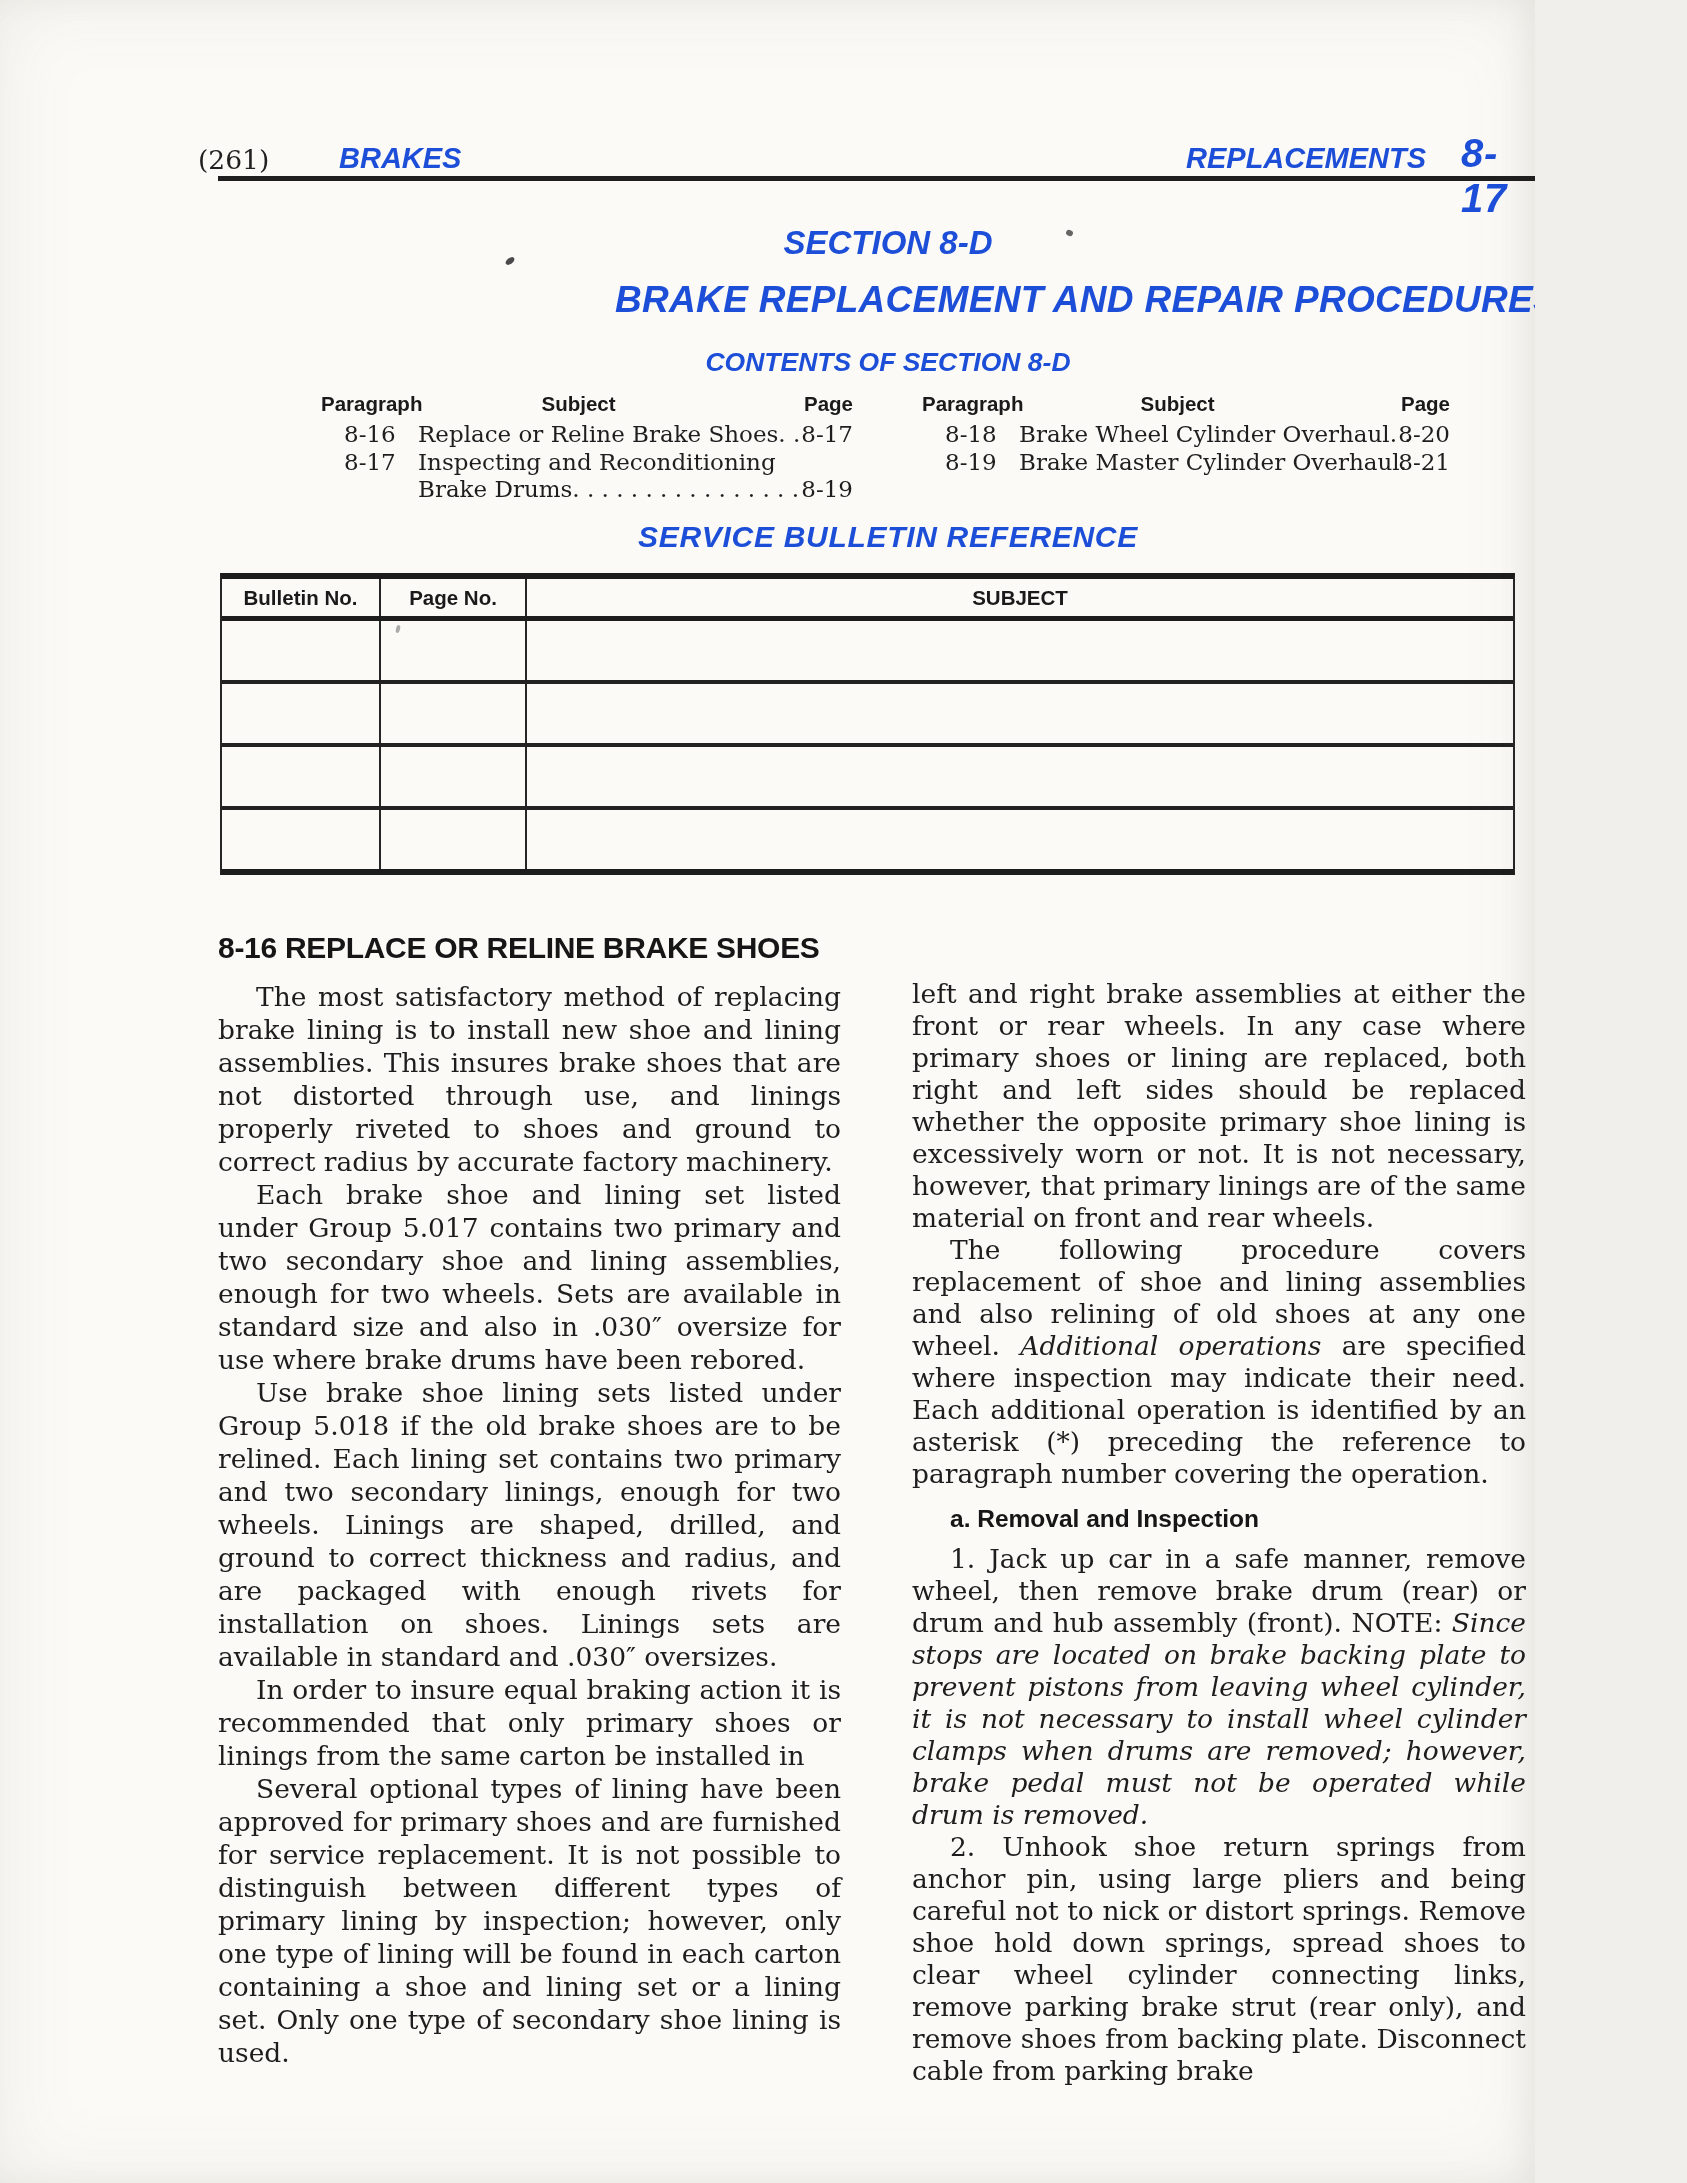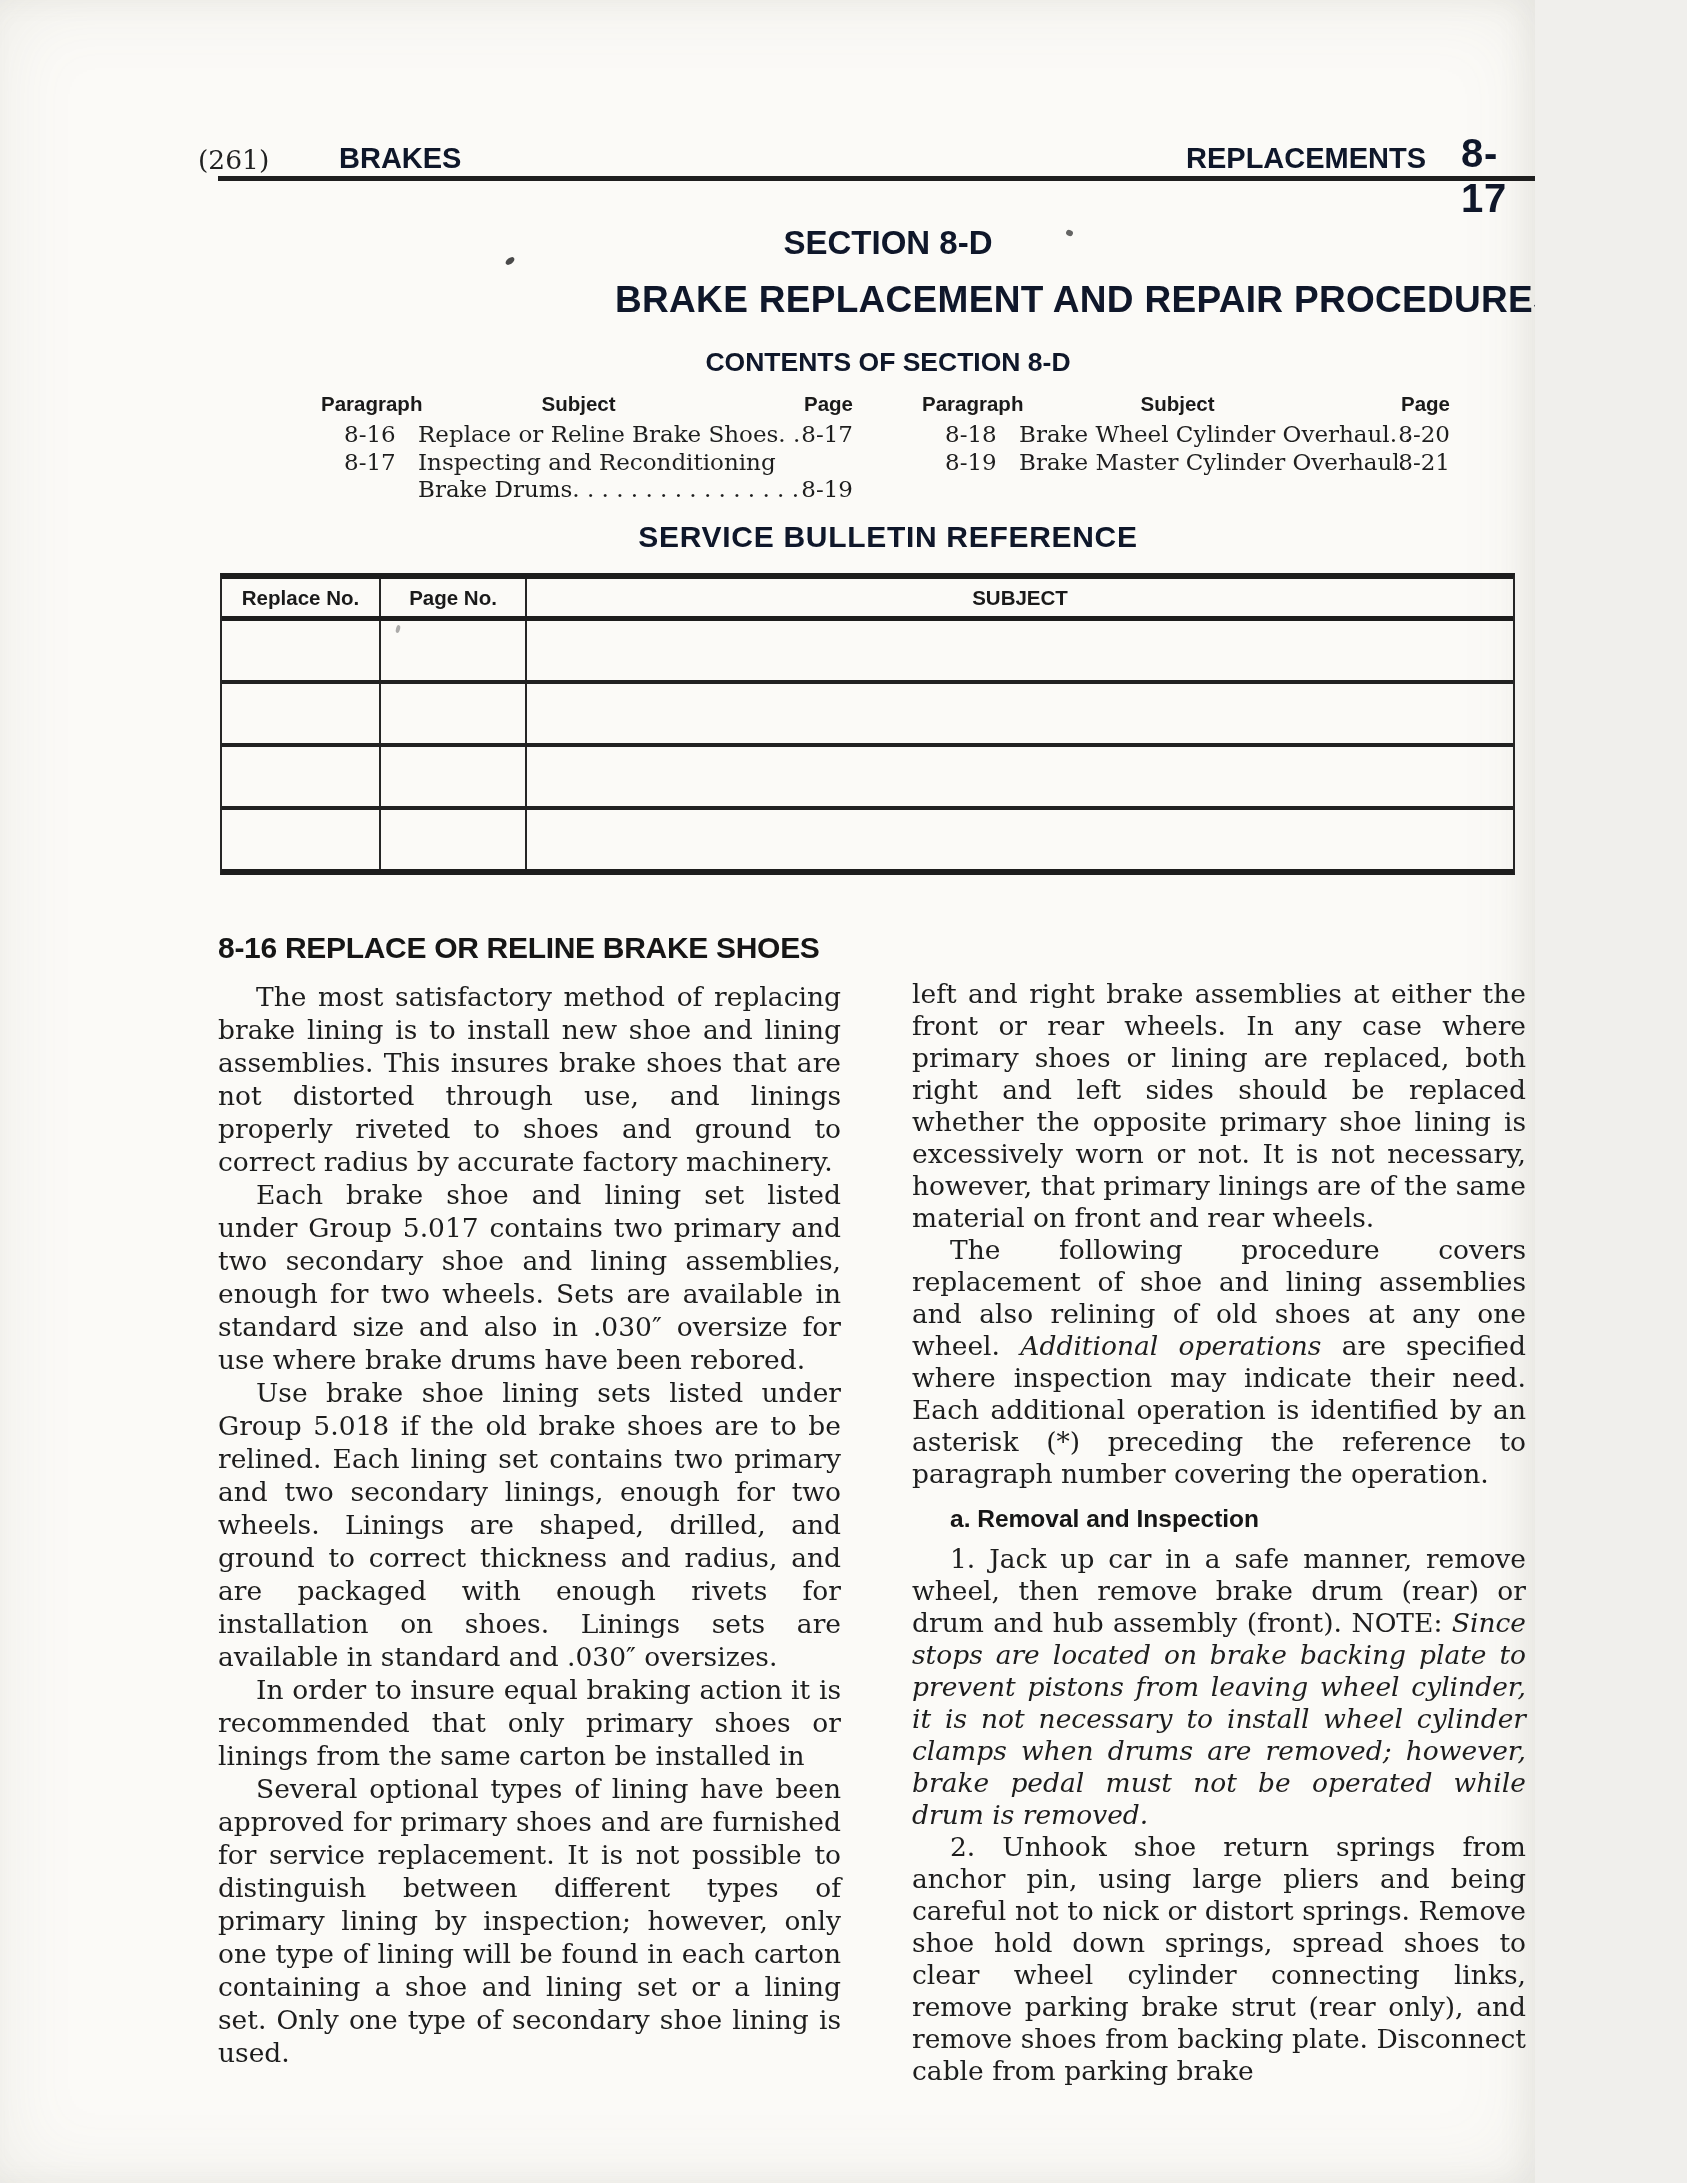--- a/index.html
+++ b/index.html
@@ -6,21 +6,21 @@
   html,body{margin:0;padding:0;}
   body{width:1687px;height:2183px;background:#f0efec;position:relative;
        font-family:"Liberation Sans",sans-serif;}
   .page{position:absolute;left:0;top:0;width:1535px;height:2183px;overflow:hidden;
         background:#fbfaf7;
         box-shadow:inset 0 0 79px rgba(120,115,100,0.10), inset -12px 0 26.5px rgba(120,115,100,0.08);}
   .abs{position:absolute;}
 
   
   .pgref{left:198px;top:144px;font-family:"DejaVu Serif",serif;font-size:26.5px;color:#212121;}
-  .head-sans{font-weight:bold;color:#0f172a;letter-spacing:0px;}
+  .head-sans{font-weight:bold;color:#1d4ed8;letter-spacing:0px;font-style:italic;}
   .htitle-left{left:339px;top:142px;font-size:29px;}
   .htitle-right{left:1186px;top:142px;font-size:29px;}
   .pgnum{left:1461px;top:131px;font-size:40px;letter-spacing:0.7px;}
   .head-rule{left:218px;top:176px;width:1340px;height:5.3px;background:#1f1f1f;}
 
   
   .centered{left:218px;width:1340px;text-align:center;}
   .kicker{top:224px;font-size:33px;}
   .main-title{top:279px;font-size:37px;letter-spacing:0.3px;text-align:right;}
   .contents-title{top:347px;font-size:26.5px;}
@@ -127,21 +127,21 @@
       <span class="tc-p">8-19</span>
       <span class="tc-s">Brake Master Cylinder Overhaul.</span>
       <span class="tc-pg">8-21</span>
     </div>
   </div>
 
   <div class="abs centered head-sans sbr-title">SERVICE BULLETIN REFERENCE</div>
 
   <div class="abs sbtable">
     <div class="sb-head">
-      <div class="sb-c1">Replace No.</div>
+      <div class="sb-c1">Bulletin No.</div>
       <div class="sb-c2">Page No.</div>
       <div class="sb-c3">SUBJECT</div>
     </div>
     <div class="sb-row">
       <div class="sb-c1"></div>
         <div class="sb-c2"></div>
         <div class="sb-c3"></div>
     </div>
     <div class="sb-row">
       <div class="sb-c1"></div>

